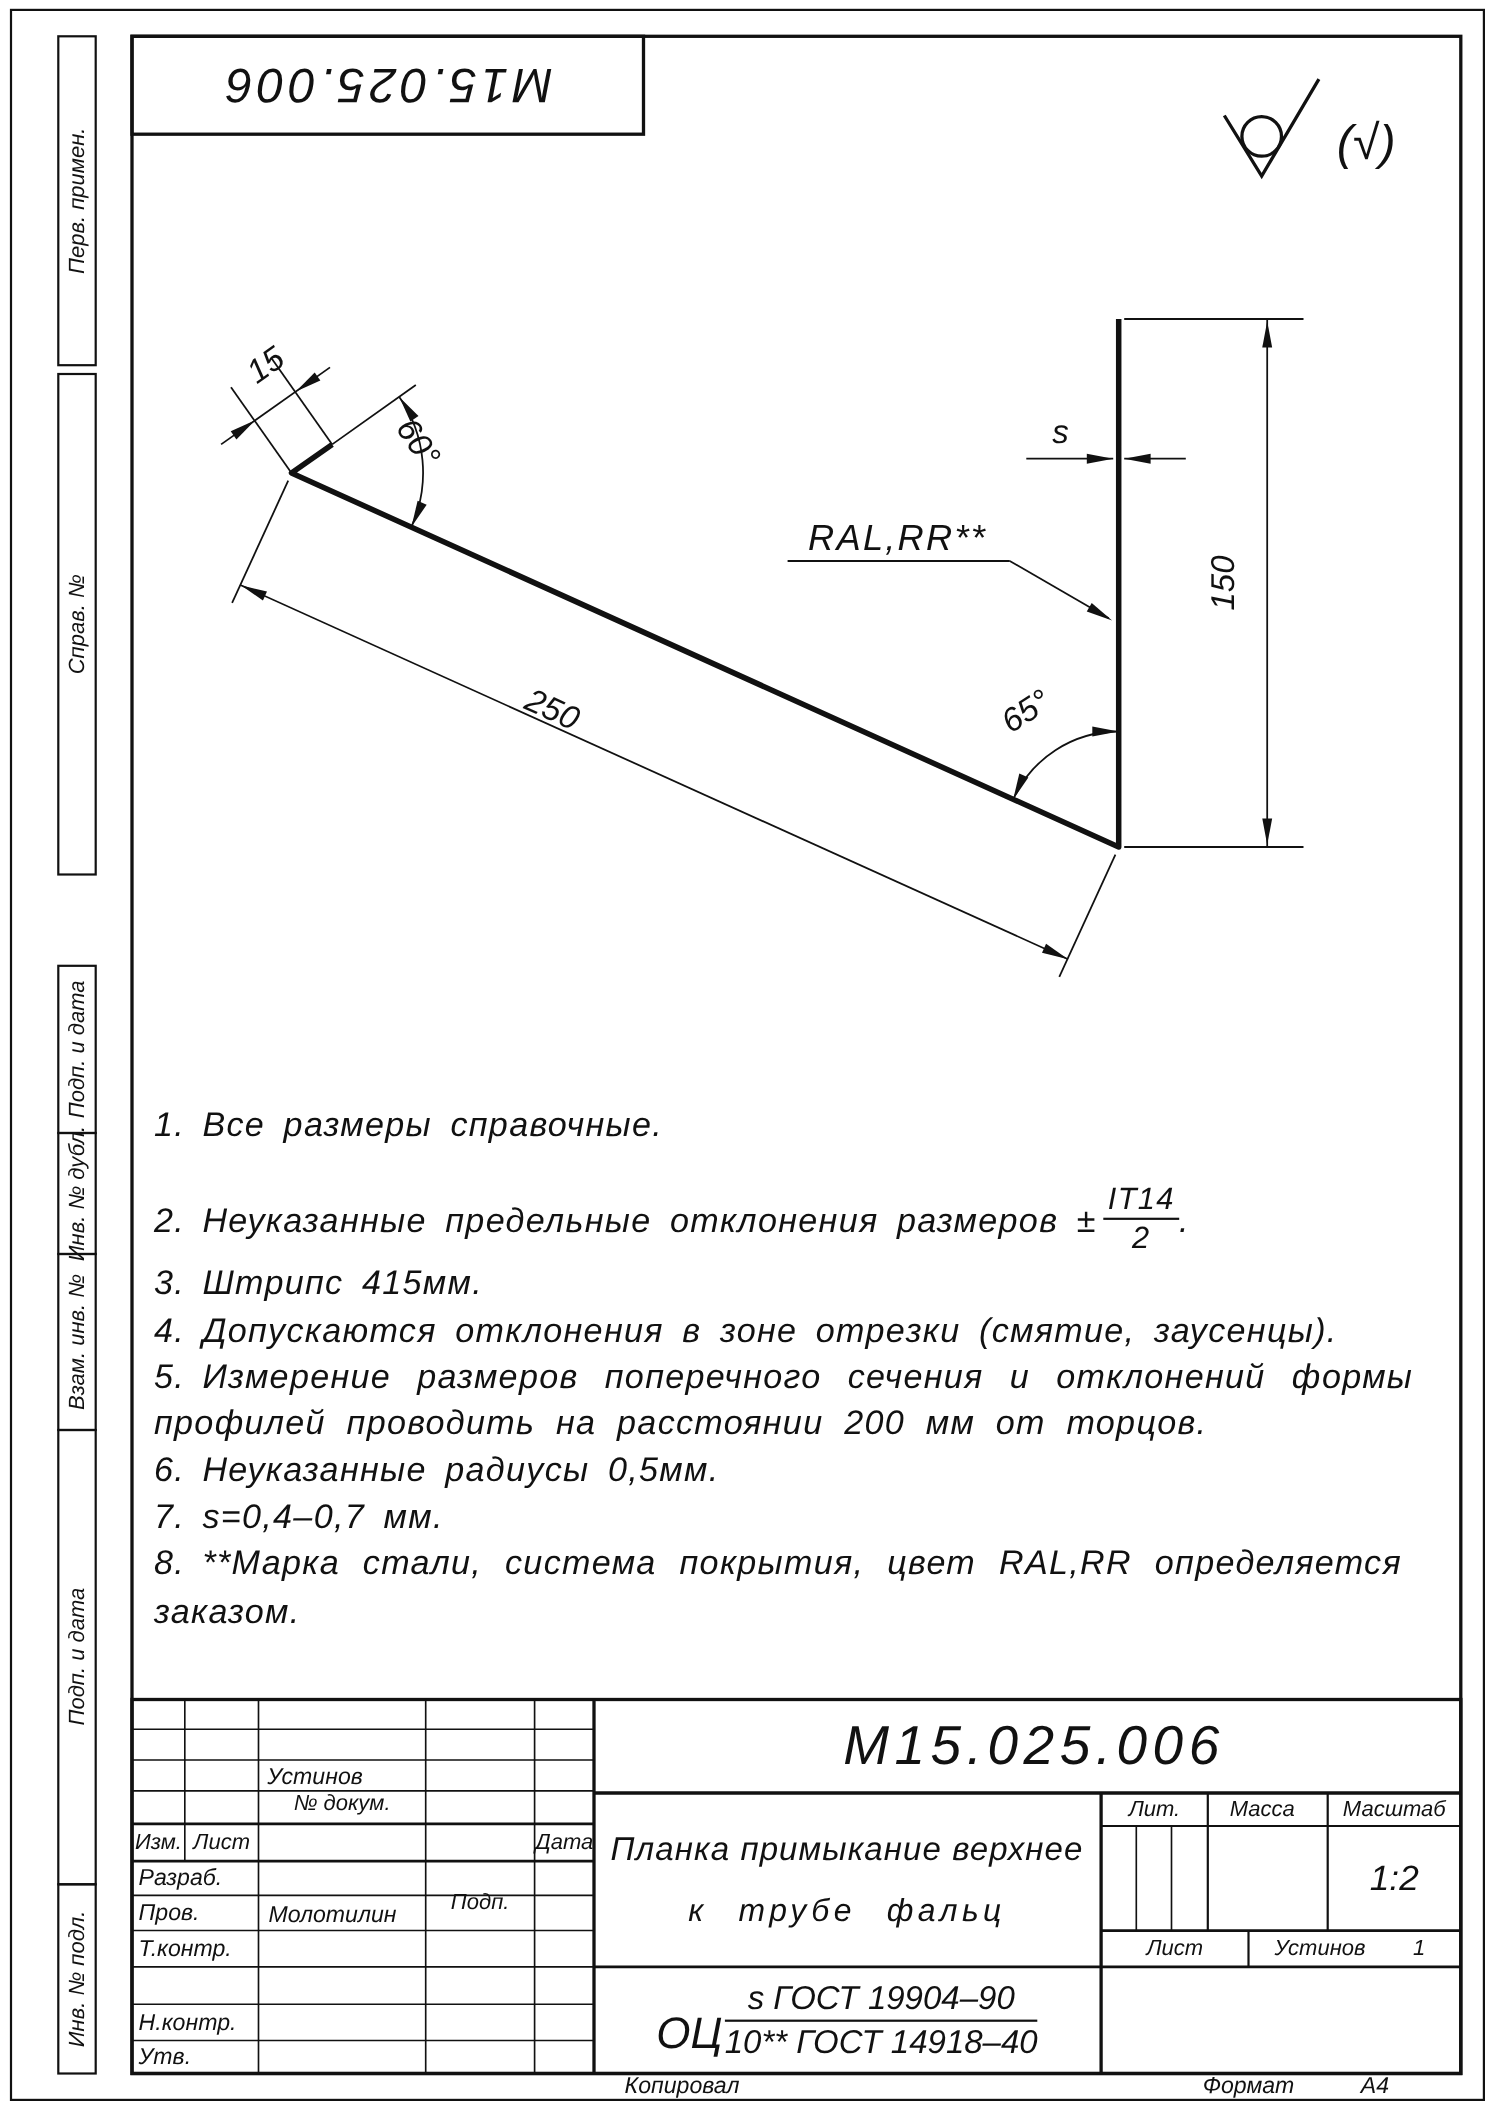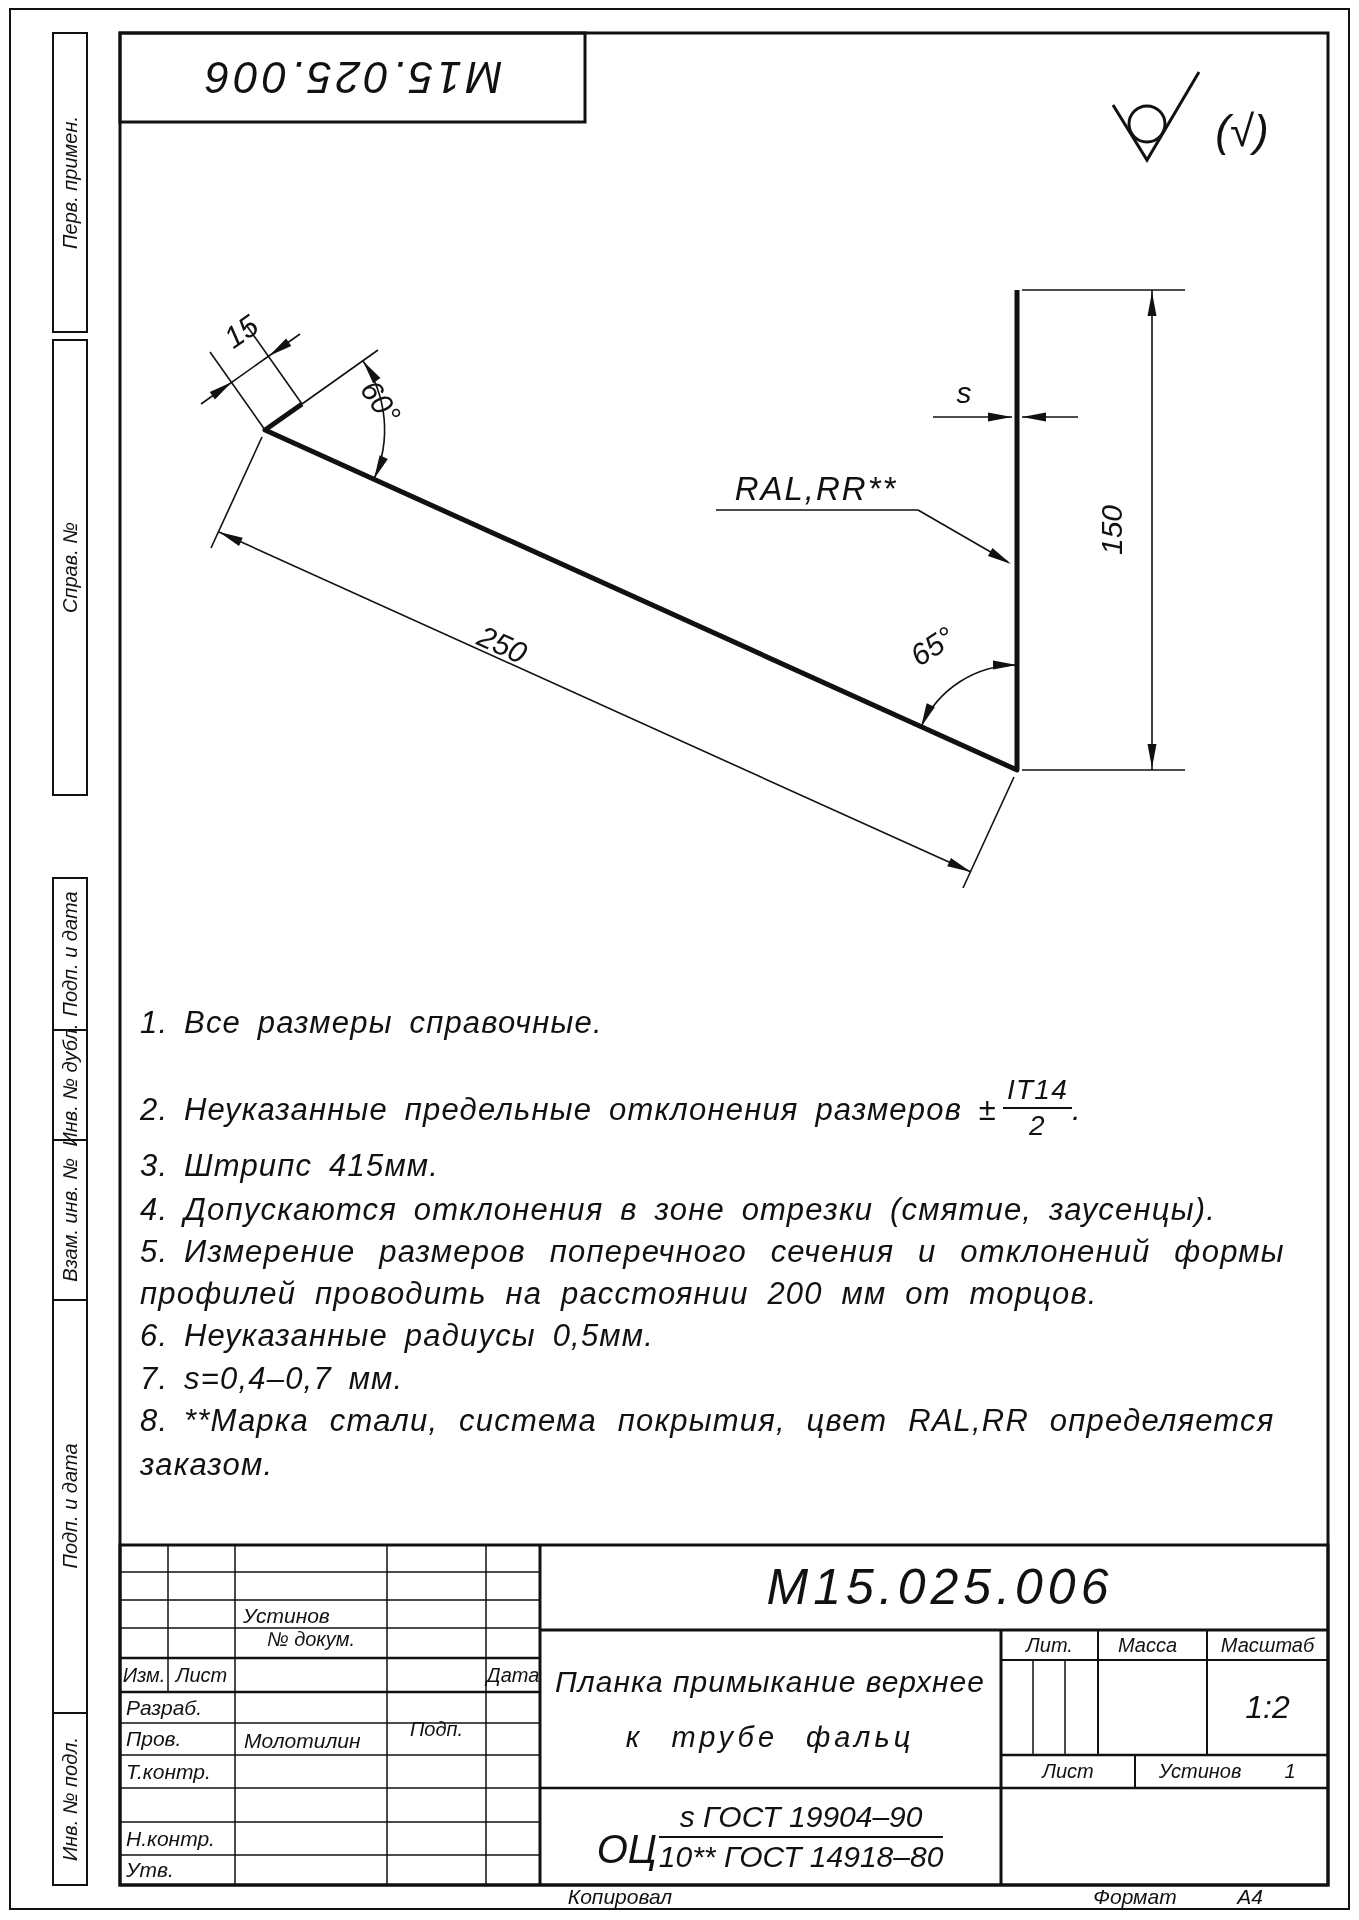--- a/index.html
+++ b/index.html
@@ -206,21 +206,21 @@
 <div class="cell-l f21" style="left:126px;top:1822px;width:108px;height:33px">Н.контр.</div>
 <div class="cell-l f21" style="left:126px;top:1855px;width:108px;height:30px">Утв.</div>
 
 <div class="cell name1" style="left:545px;top:1660px;width:450px;height:44px">Планка примыкание верхнее</div>
 <div class="cell name2" style="left:545px;top:1708px;width:450px;height:58px">к трубе фальц</div>
 
 <div class="cell mat" style="left:545px;top:1792px;width:450px;height:90px">
   <span class="pre">ОЦ</span>
   <span class="mfrac">
     <span class="num">s ГОСТ 19904–90</span>
-    <span class="den">10** ГОСТ 14918–80</span>
+    <span class="den">10** ГОСТ 14918–40</span>
   </span>
 </div>
 
 <div class="cell f20" style="left:1001px;top:1630px;width:97px;height:30px">Лит.</div>
 <div class="cell f20" style="left:1098px;top:1630px;width:99px;height:30px">Масса</div>
 <div class="cell f20" style="left:1207px;top:1630px;width:121px;height:30px">Масштаб</div>
 <div class="cell scale" style="left:1207px;top:1660px;width:121px;height:95px">1:2</div>
 
 <div class="cell f20" style="left:1001px;top:1755px;width:134px;height:33px">Лист</div>
 <div class="cell f20" style="left:1145px;top:1755px;width:110px;height:33px">Устинов</div>

